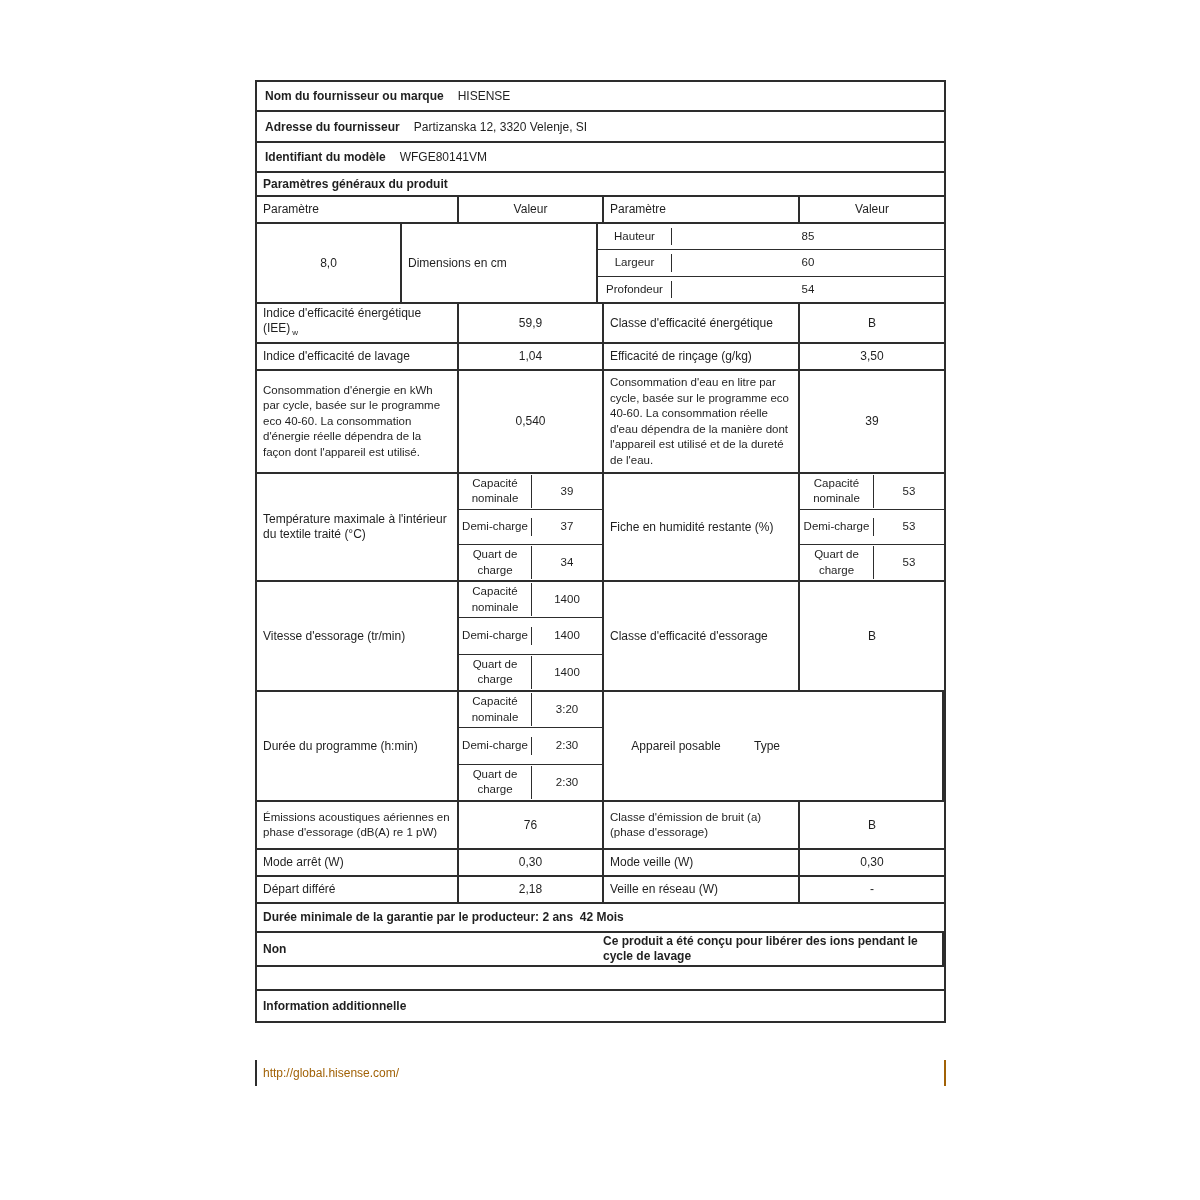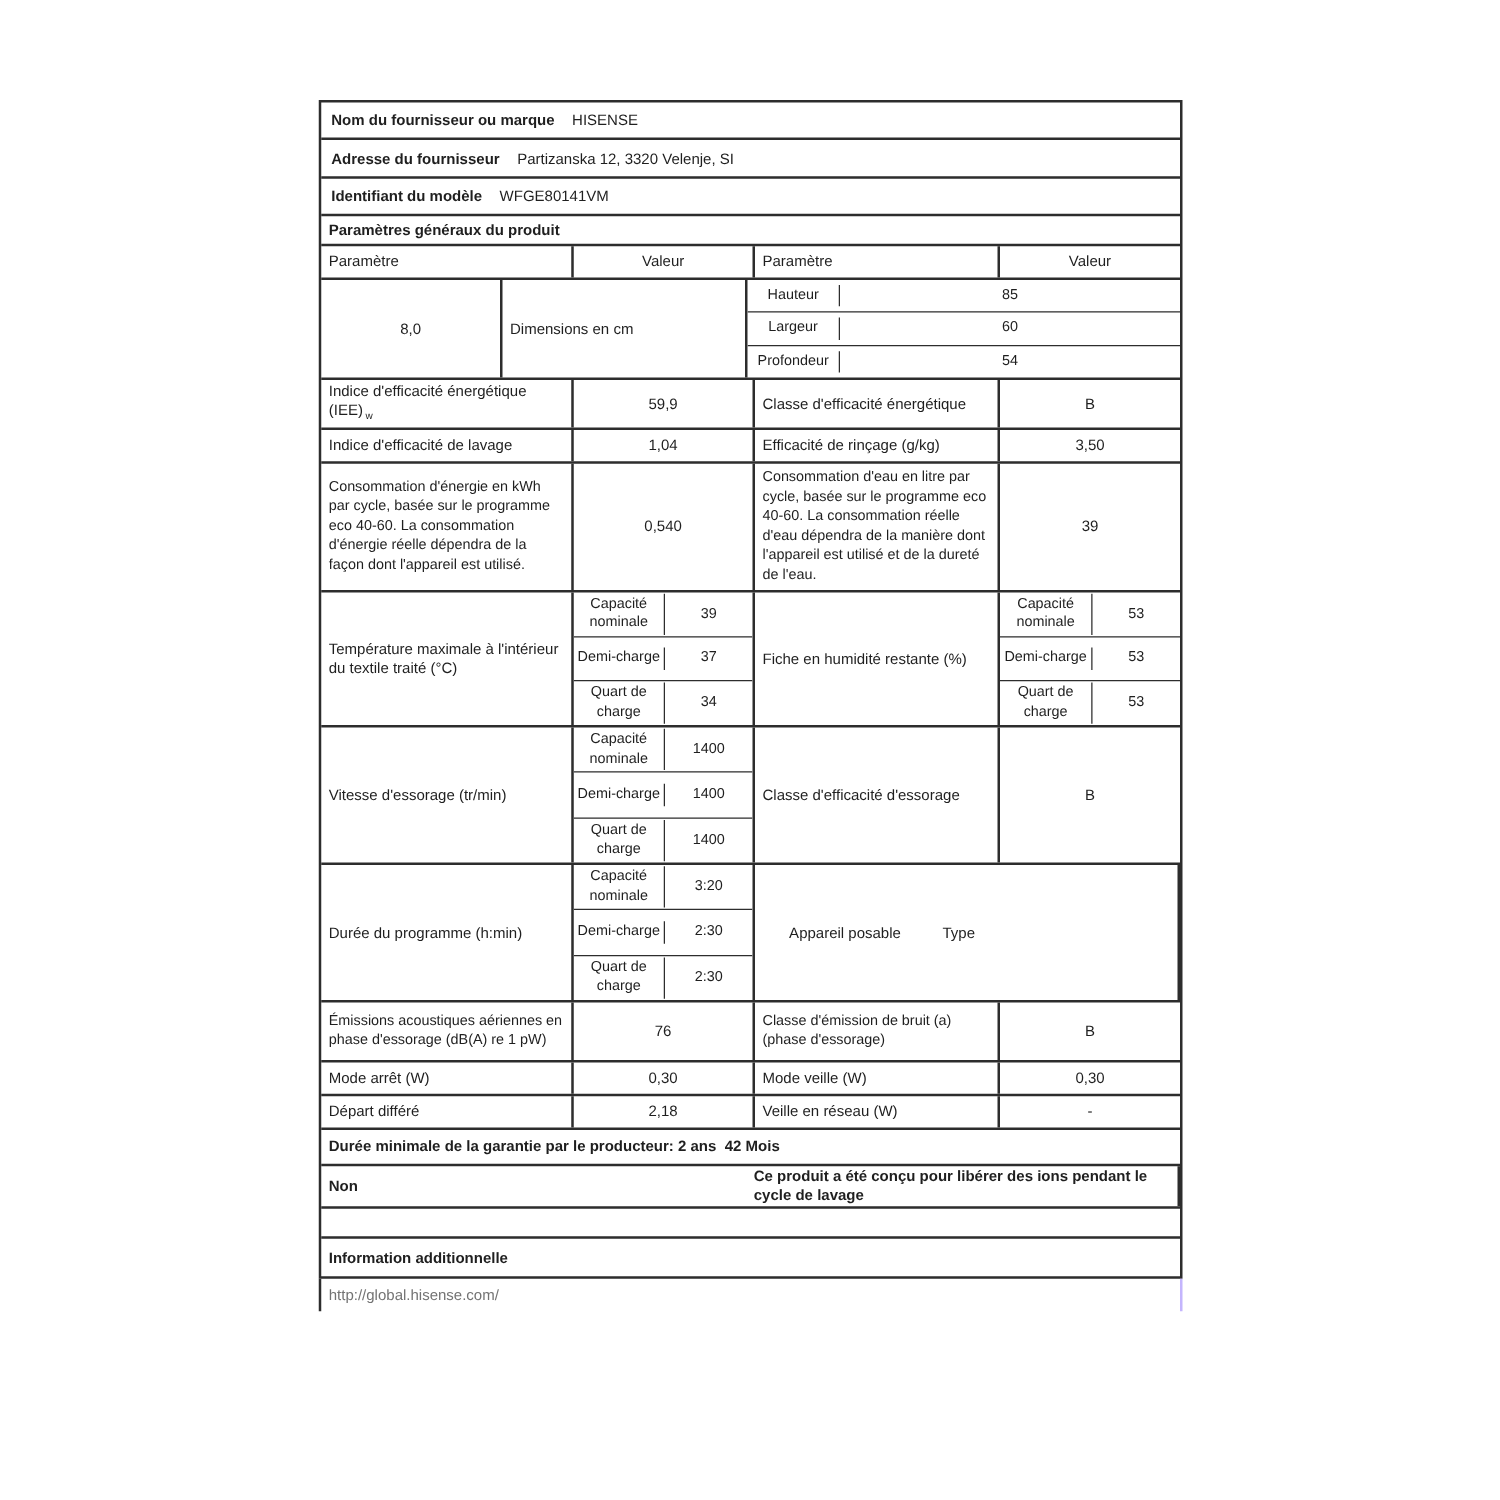--- a/index.html
+++ b/index.html
@@ -39,23 +39,23 @@
   .subrow.last { border-bottom: none; }
   .sublabel { border-right: 1.5px solid #2d2d2d; display: flex; align-items: center; justify-content: center; text-align: center; padding: 1px 2px; }
   .subval { flex: 1; display: flex; align-items: center; justify-content: center; text-align: center; padding: 1px 2px; }
   .c2 .sublabel { width: 73px; }
   .c4 .sublabel { width: 74px; }
 
   .sub-w { font-size: 8px; vertical-align: sub; margin-left: 2px; }
   .prewrap { white-space: pre-wrap; }
 
   .urlrow {
-    border-left: 2px solid #2d2d2d; border-right: 2px solid #c4b5fd;
+    border-left: 2px solid #2d2d2d; border-right: 2px solid #a16207;
     height: 26px; display: flex; align-items: center; padding: 3px 6px;
-    font-size: 12px; color: #737373;
+    font-size: 12px; color: #a16207; margin-top: 37px;
   }
 </style>
 </head>
 <body>
 
 <div class="sheet">
   <div class="tbl">
 
 
     <div class="row" style="height:30px">

